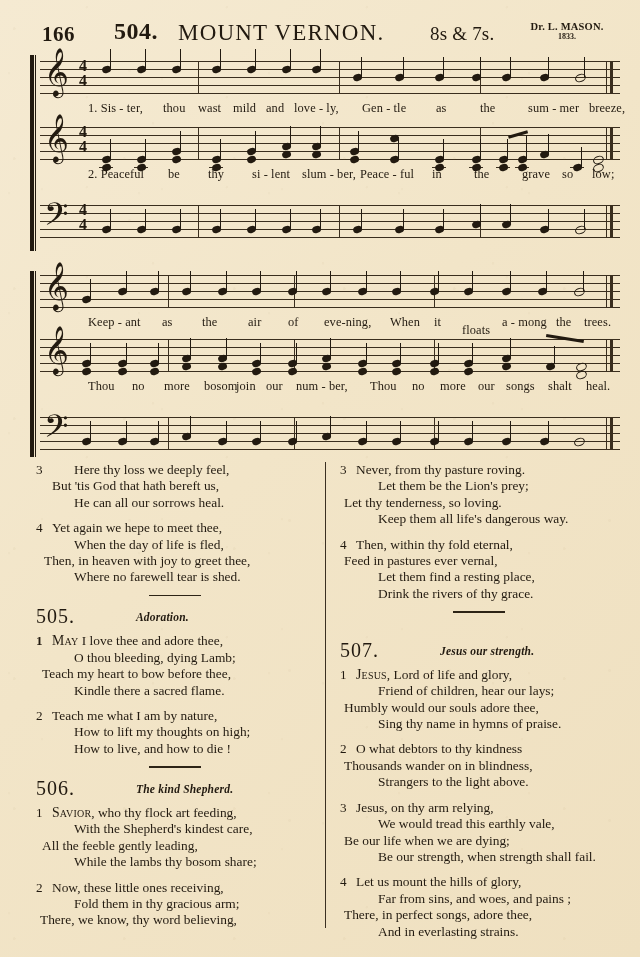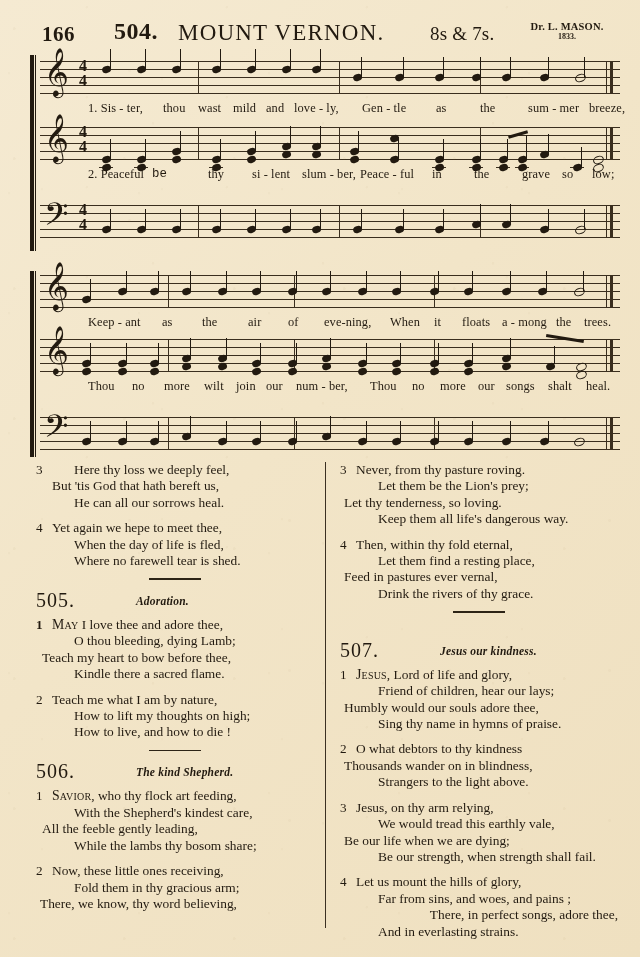--- a/index.html
+++ b/index.html
@@ -429,21 +429,21 @@
           <div class="stem" style="left:508px; top:7px; height:20px;"></div>
         <div class="ledger" style="left:530px; top:40px;"></div>
         <div class="note" style="left:533px; top:37px;"></div>
           <div class="stem" style="left:541px; top:20px; height:20px;"></div>
         <div class="note hollow" style="left:553px; top:29px;"></div>
           <div class="note hollow" style="left:553px; top:37px;"></div>
       </div>
 
       <div class="lyricline" style="top:112px;">
         <span class="w" style="left:48px;">2. Peaceful</span>
-        <span class="w" style="left:112px;font-family:Liberation Mono, monospace;">be</span>
+        <span class="w" style="left:128px;">be</span>
         <span class="w" style="left:168px;">thy</span>
         <span class="w" style="left:212px;">si - lent</span>
         <span class="w" style="left:262px;">slum - ber,</span>
         <span class="w" style="left:320px;">Peace - ful</span>
         <span class="w" style="left:392px;">in</span>
         <span class="w" style="left:434px;">the</span>
         <span class="w" style="left:482px;">grave</span>
         <span class="w" style="left:522px;">so</span>
         <span class="w" style="left:552px;">low;</span>
       </div>
@@ -548,21 +548,21 @@
 
       <div class="lyricline" style="top:44px;">
         <span class="w" style="left:48px;">Keep - ant</span>
         <span class="w" style="left:122px;">as</span>
         <span class="w" style="left:162px;">the</span>
         <span class="w" style="left:208px;">air</span>
         <span class="w" style="left:248px;">of</span>
         <span class="w" style="left:284px;">eve-ning,</span>
         <span class="w" style="left:350px;">When</span>
         <span class="w" style="left:394px;">it</span>
-        <span class="w" style="left:422px;">floats</span>
+        <span class="w" style="left:422px;margin-top:8px;">floats</span>
         <span class="w" style="left:462px;">a - mong</span>
         <span class="w" style="left:516px;">the</span>
         <span class="w" style="left:544px;">trees.</span>
       </div>
 
       <div class="staff" style="top:68px;">
         <div class="ln l0"></div>
           <div class="ln l1"></div>
           <div class="ln l2"></div>
           <div class="ln l3"></div>
@@ -618,21 +618,21 @@
           <div class="stem" style="left:514px; top:7px; height:18px;"></div>
         <div class="beam" style="left:506px; top:-2px; width:38px; transform:rotate(9deg);"></div>
         <div class="note hollow" style="left:536px; top:24px;"></div>
           <div class="note hollow" style="left:536px; top:32px;"></div>
       </div>
 
       <div class="lyricline" style="top:108px;">
         <span class="w" style="left:48px;">Thou</span>
         <span class="w" style="left:92px;">no</span>
         <span class="w" style="left:124px;">more</span>
-        <span class="w" style="left:164px;">wilt</span>
+        <span class="w" style="left:164px;">bosom</span>
         <span class="w" style="left:196px;">join</span>
         <span class="w" style="left:226px;">our</span>
         <span class="w" style="left:256px;">num - ber,</span>
         <span class="w" style="left:330px;">Thou</span>
         <span class="w" style="left:372px;">no</span>
         <span class="w" style="left:400px;">more</span>
         <span class="w" style="left:438px;">our</span>
         <span class="w" style="left:466px;">songs</span>
         <span class="w" style="left:508px;">shalt</span>
         <span class="w" style="left:546px;">heal.</span>
@@ -697,20 +697,21 @@
           <div class="vl">But 'tis God that hath bereft us,</div>
           <div class="vl ind">He can all our sorrows heal.</div>
         </div>
       </div>
 
       <div class="verse">
         <span class="vnum">4</span>
         <div class="vlines">
           <div class="vl">Yet again we hepe to meet thee,</div>
           <div class="vl ind">When the day of life is fled,</div>
+          <div class="vl" style="margin-left:-8px;">Then, in heaven with joy to greet thee,</div>
           <div class="vl ind">Where no farewell tear is shed.</div>
         </div>
       </div>
 
       <div class="rule"></div>
 
       <div class="hymn-head">
         <span class="hnum">505.</span>
         <span class="htitle">Adoration.</span>
       </div>
@@ -771,31 +772,31 @@
           <div class="vl ind">Let them be the Lion's prey;</div>
           <div class="vl" style="margin-left:-12px;">Let thy tenderness, so loving.</div>
           <div class="vl ind">Keep them all life's dangerous way.</div>
         </div>
       </div>
 
       <div class="verse">
         <span class="vnum">4</span>
         <div class="vlines">
           <div class="vl">Then, within thy fold eternal,</div>
+          <div class="vl" style="margin-left:-12px;">Feed in pastures ever vernal,</div>
           <div class="vl ind">Let them find a resting place,</div>
-          <div class="vl" style="margin-left:-12px;">Feed in pastures ever vernal,</div>
           <div class="vl ind">Drink the rivers of thy grace.</div>
         </div>
       </div>
 
       <div class="rule"></div>
 
       <div class="hymn-head" style="margin-top:26px;">
         <span class="hnum">507.</span>
-        <span class="htitle">Jesus our kindness.</span>
+        <span class="htitle">Jesus our strength.</span>
       </div>
 
       <div class="verse">
         <span class="vnum">1</span>
         <div class="vlines">
           <div class="vl"><span class="sc">Jesus</span><span>, Lord of life and glory,</span></div>
           <div class="vl ind">Friend of children, hear our lays;</div>
           <div class="vl" style="margin-left:-12px;">Humbly would our souls adore thee,</div>
           <div class="vl ind">Sing thy name in hymns of praise.</div>
         </div>
@@ -818,21 +819,21 @@
           <div class="vl" style="margin-left:-12px;">Be our life when we are dying;</div>
           <div class="vl ind">Be our strength, when strength shall fail.</div>
         </div>
       </div>
 
       <div class="verse">
         <span class="vnum">4</span>
         <div class="vlines">
           <div class="vl">Let us mount the hills of glory,</div>
           <div class="vl ind">Far from sins, and woes, and pains ;</div>
-          <div class="vl" style="margin-left:-12px;text-align:right;">There, in perfect songs, adore thee,</div>
+          <div class="vl" style="margin-left:-12px;">There, in perfect songs, adore thee,</div>
           <div class="vl ind">And in everlasting strains.</div>
         </div>
       </div>
     </div>
   </div>
 
   <div class="grain"></div>
 </div>
 
 </body></html>

